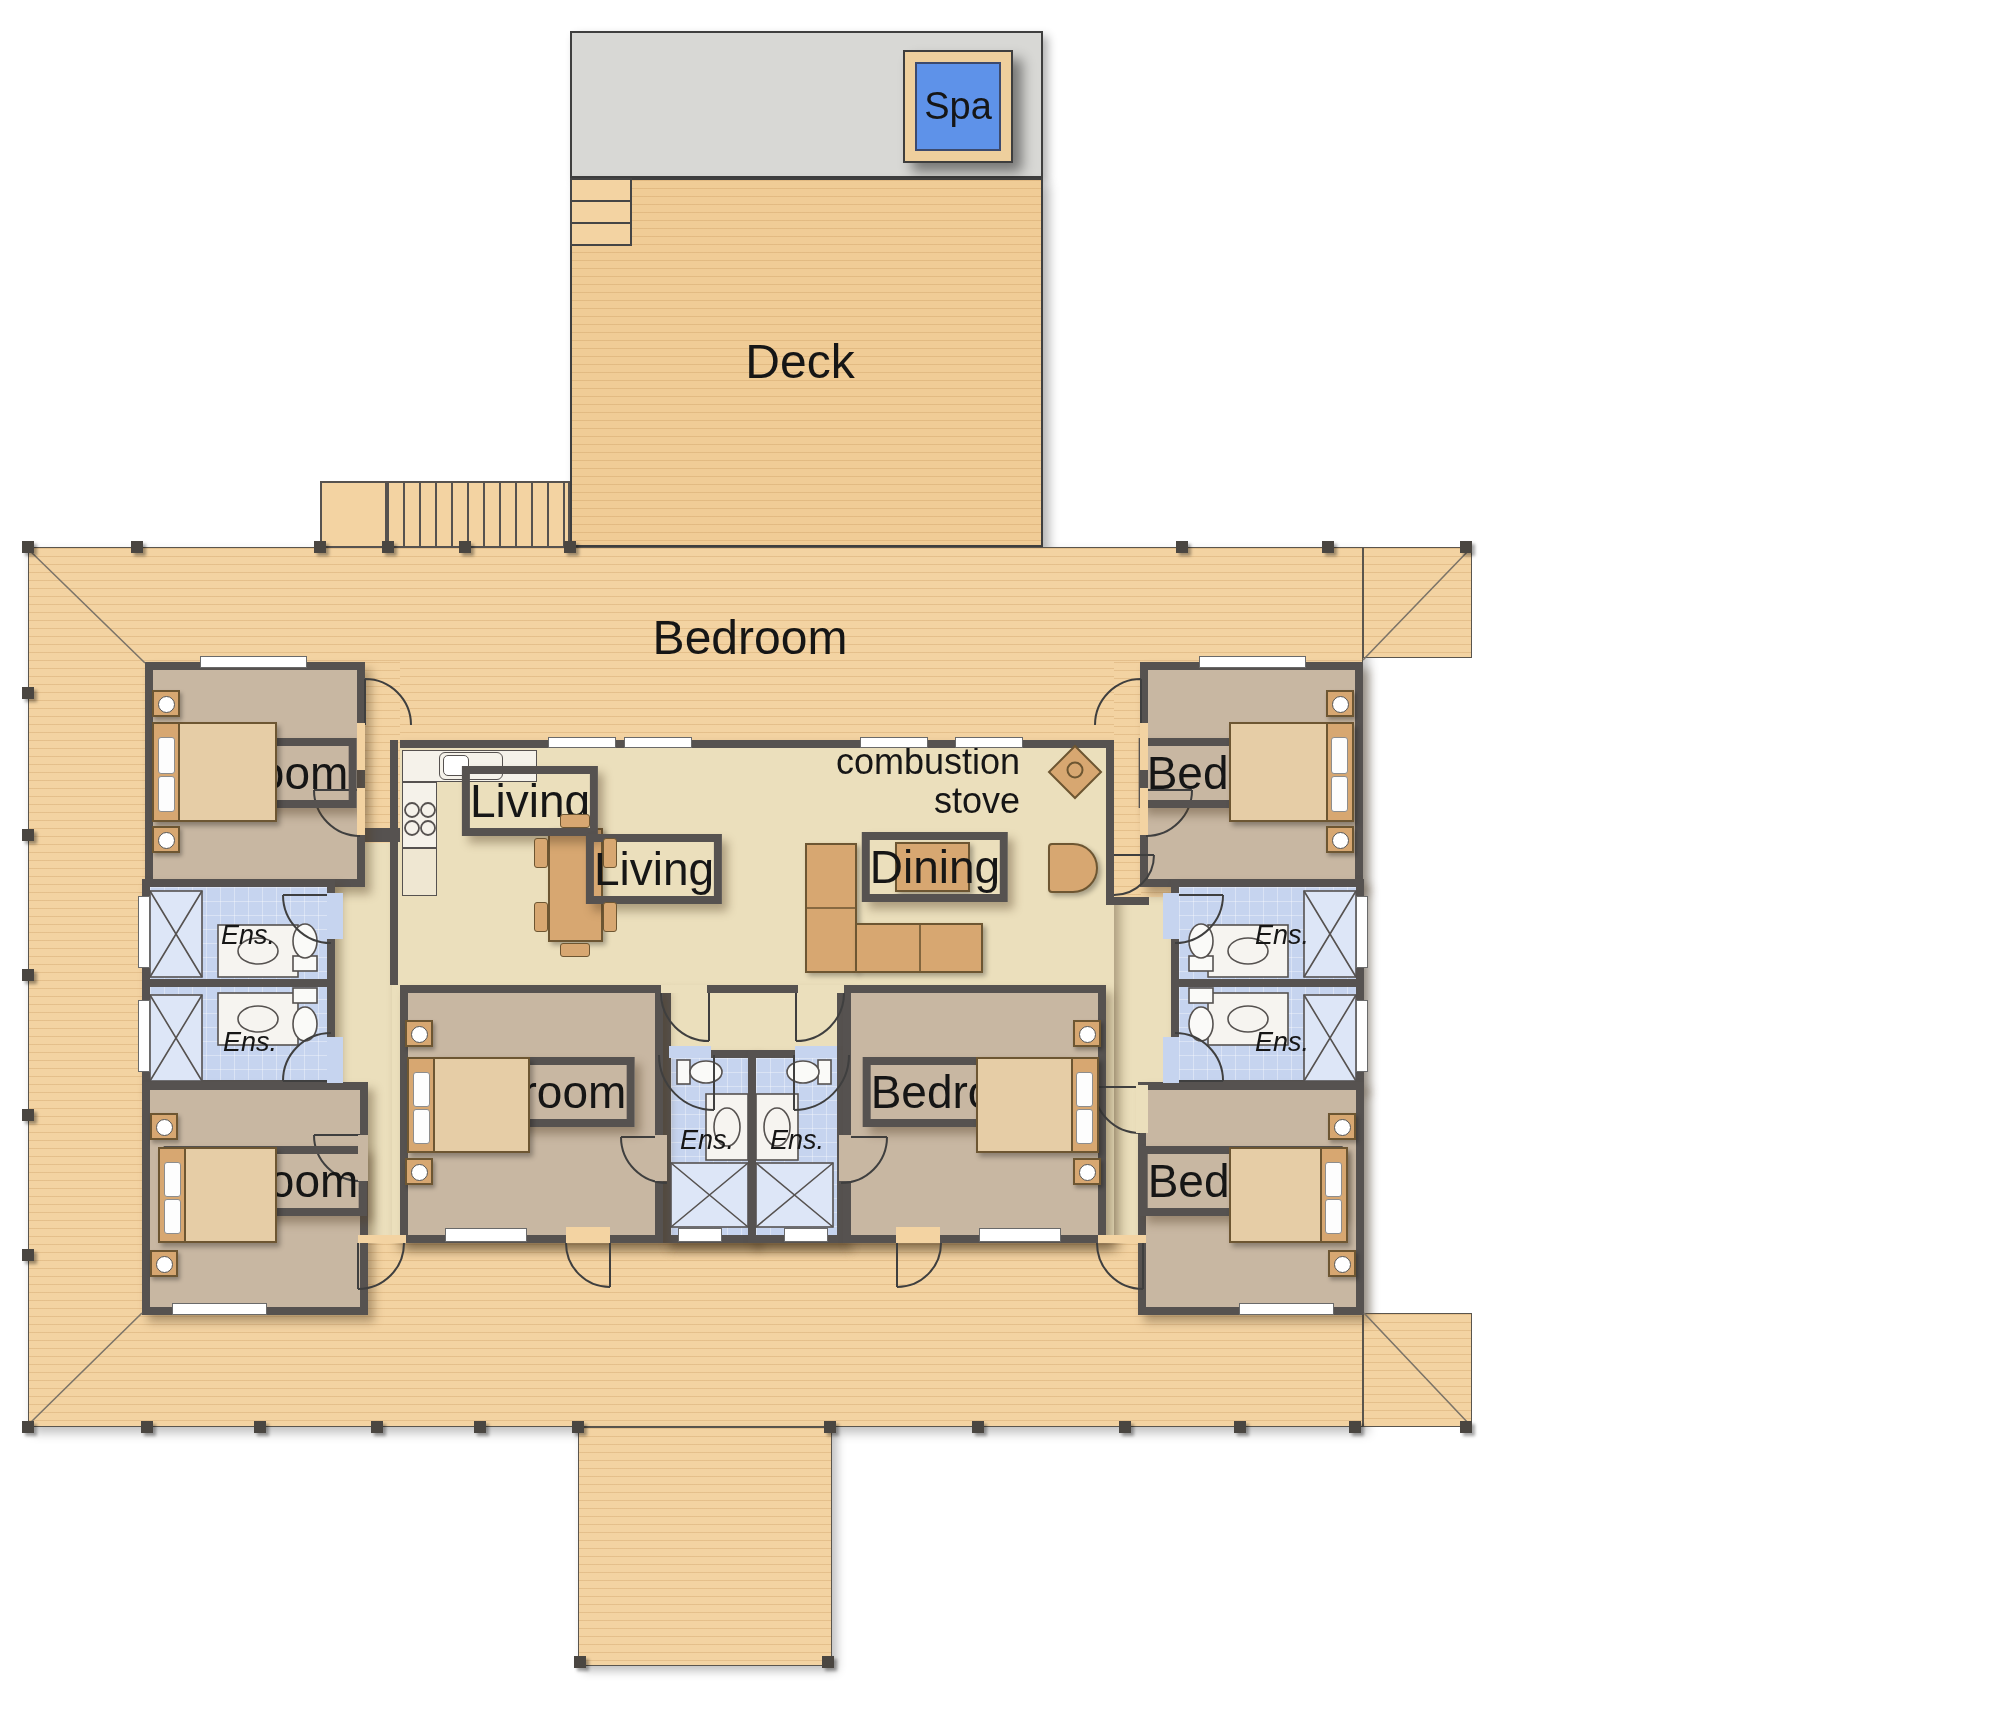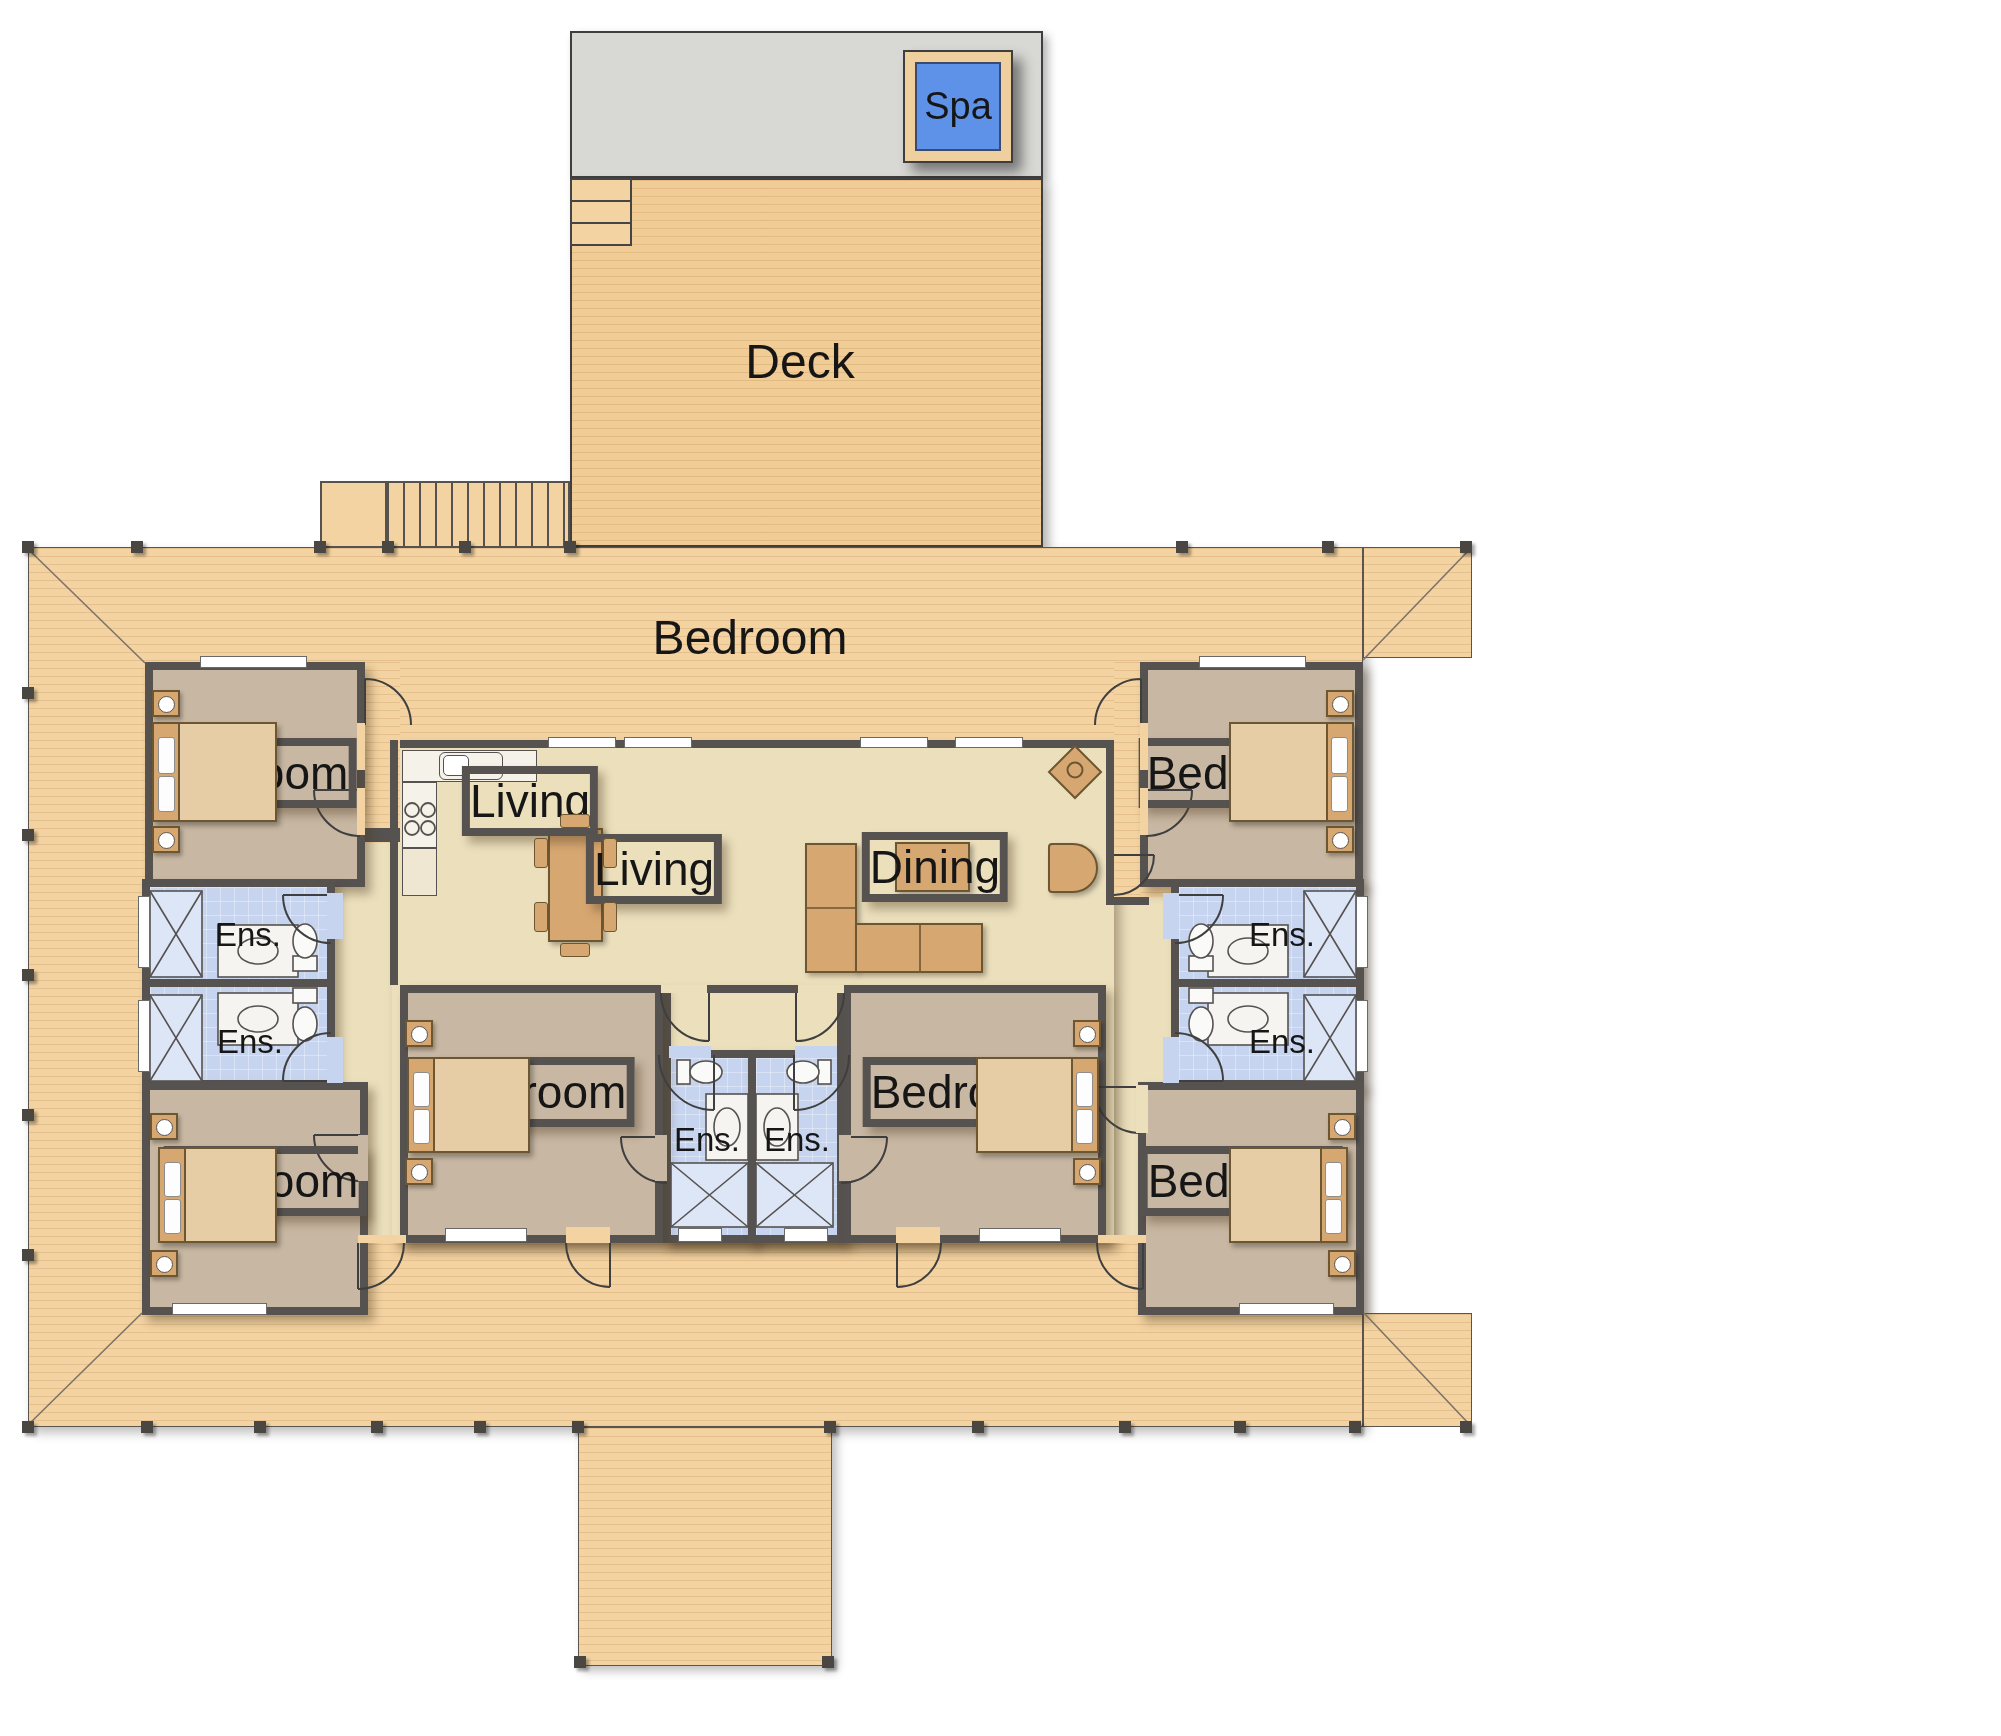--- a/index.html
+++ b/index.html
@@ -42,21 +42,21 @@
     background:#fff;border:1.5px solid #555;border-radius:50%;}
   .chair{background:var(--furniture);border:1.5px solid var(--furniture_border);border-radius:3px;}
   .counter{background:#f5f2ea;border:1.5px solid #565250;}
   .armchair{background:var(--furniture);border:2px solid var(--furniture_border);
     border-radius:4px 50% 50% 4px;box-shadow:3px 3px 5px rgba(0,0,0,.3);}
   
   .lbl{position:absolute;transform:translate(-50%,-50%);color:var(--label);white-space:nowrap;
        font-weight:400;pointer-events:none;}
   .lbl.big{font-size:48px;}
   .lbl.room{font-size:46px;}
-  .lbl.ens{font-size:33px;}
+  .lbl.ens{font-size:27px;font-style:italic;}
   .stove-lbl{position:absolute;color:var(--label);font-size:36px;line-height:39px;text-align:right;pointer-events:none;}
   .title{position:absolute;font-family:"DejaVu Sans",sans-serif;font-size:175px;letter-spacing:-2px;
      color:var(--title);text-shadow:7px 6px 2px #cbc8cb;pointer-events:none;}
   svg.overlay{position:absolute;left:0;top:0;pointer-events:none;}
 </style>
 </head>
 <body>
 
 <div class="plan">
 
@@ -209,20 +209,24 @@
       <path d="M1143,1243 V1289 M1143,1289 A46,46 0 0 1 1097,1243"></path>
     </g>
   </svg>
 
   <span class="lbl big" style="left:800px;top:361px;">Deck</span>
   <span class="lbl big" style="left:750px;top:637px;">Bedroom</span>
   <span class="lbl" style="left:958px;top:106px;font-size:38px;">Spa</span>
   <span class="lbl room" style="left:530px;top:801px;">Living</span>
   <span class="lbl room" style="left:654px;top:869px;">Living</span>
   <span class="lbl room" style="left:935px;top:867px;">Dining</span>
+  <div class="stove-lbl" style="left:820px;top:742px;width:200px;">
+    <div>combustion</div>
+      <div>stove</div>
+  </div>
   <span class="lbl room" style="left:255px;top:773px;">Bedroom</span>
   <span class="lbl room" style="left:1240px;top:773px;">Bedroom</span>
   <span class="lbl room" style="left:265px;top:1181px;">Bedroom</span>
   <span class="lbl room" style="left:1241px;top:1181px;">Bedroom</span>
   <span class="lbl room" style="left:533px;top:1092px;">Bedroom</span>
   <span class="lbl room" style="left:964px;top:1092px;">Bedroom</span>
   <span class="lbl ens" style="left:248px;top:935px;">Ens.</span>
   <span class="lbl ens" style="left:250px;top:1042px;">Ens.</span>
   <span class="lbl ens" style="left:1282px;top:935px;">Ens.</span>
   <span class="lbl ens" style="left:1282px;top:1042px;">Ens.</span>

